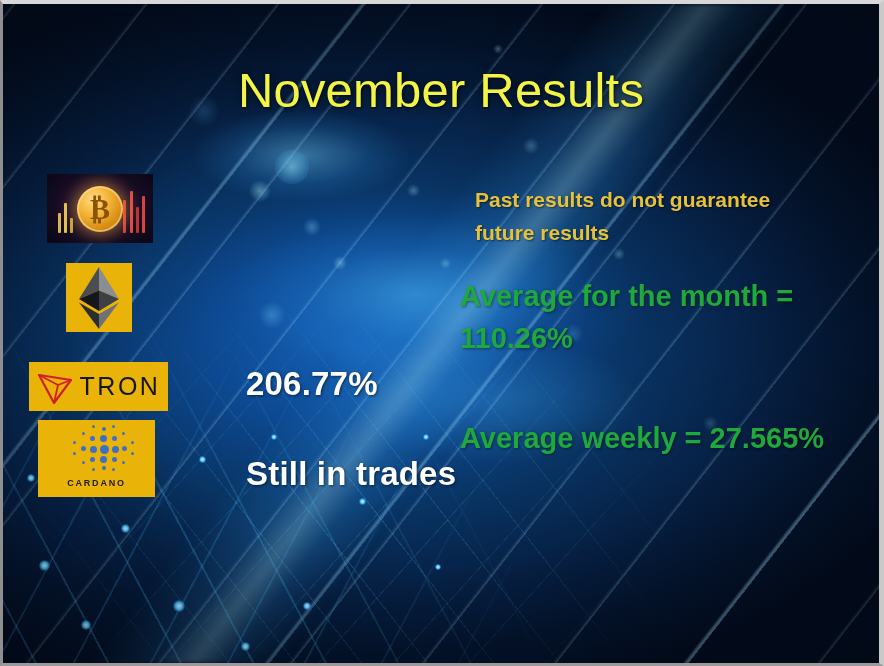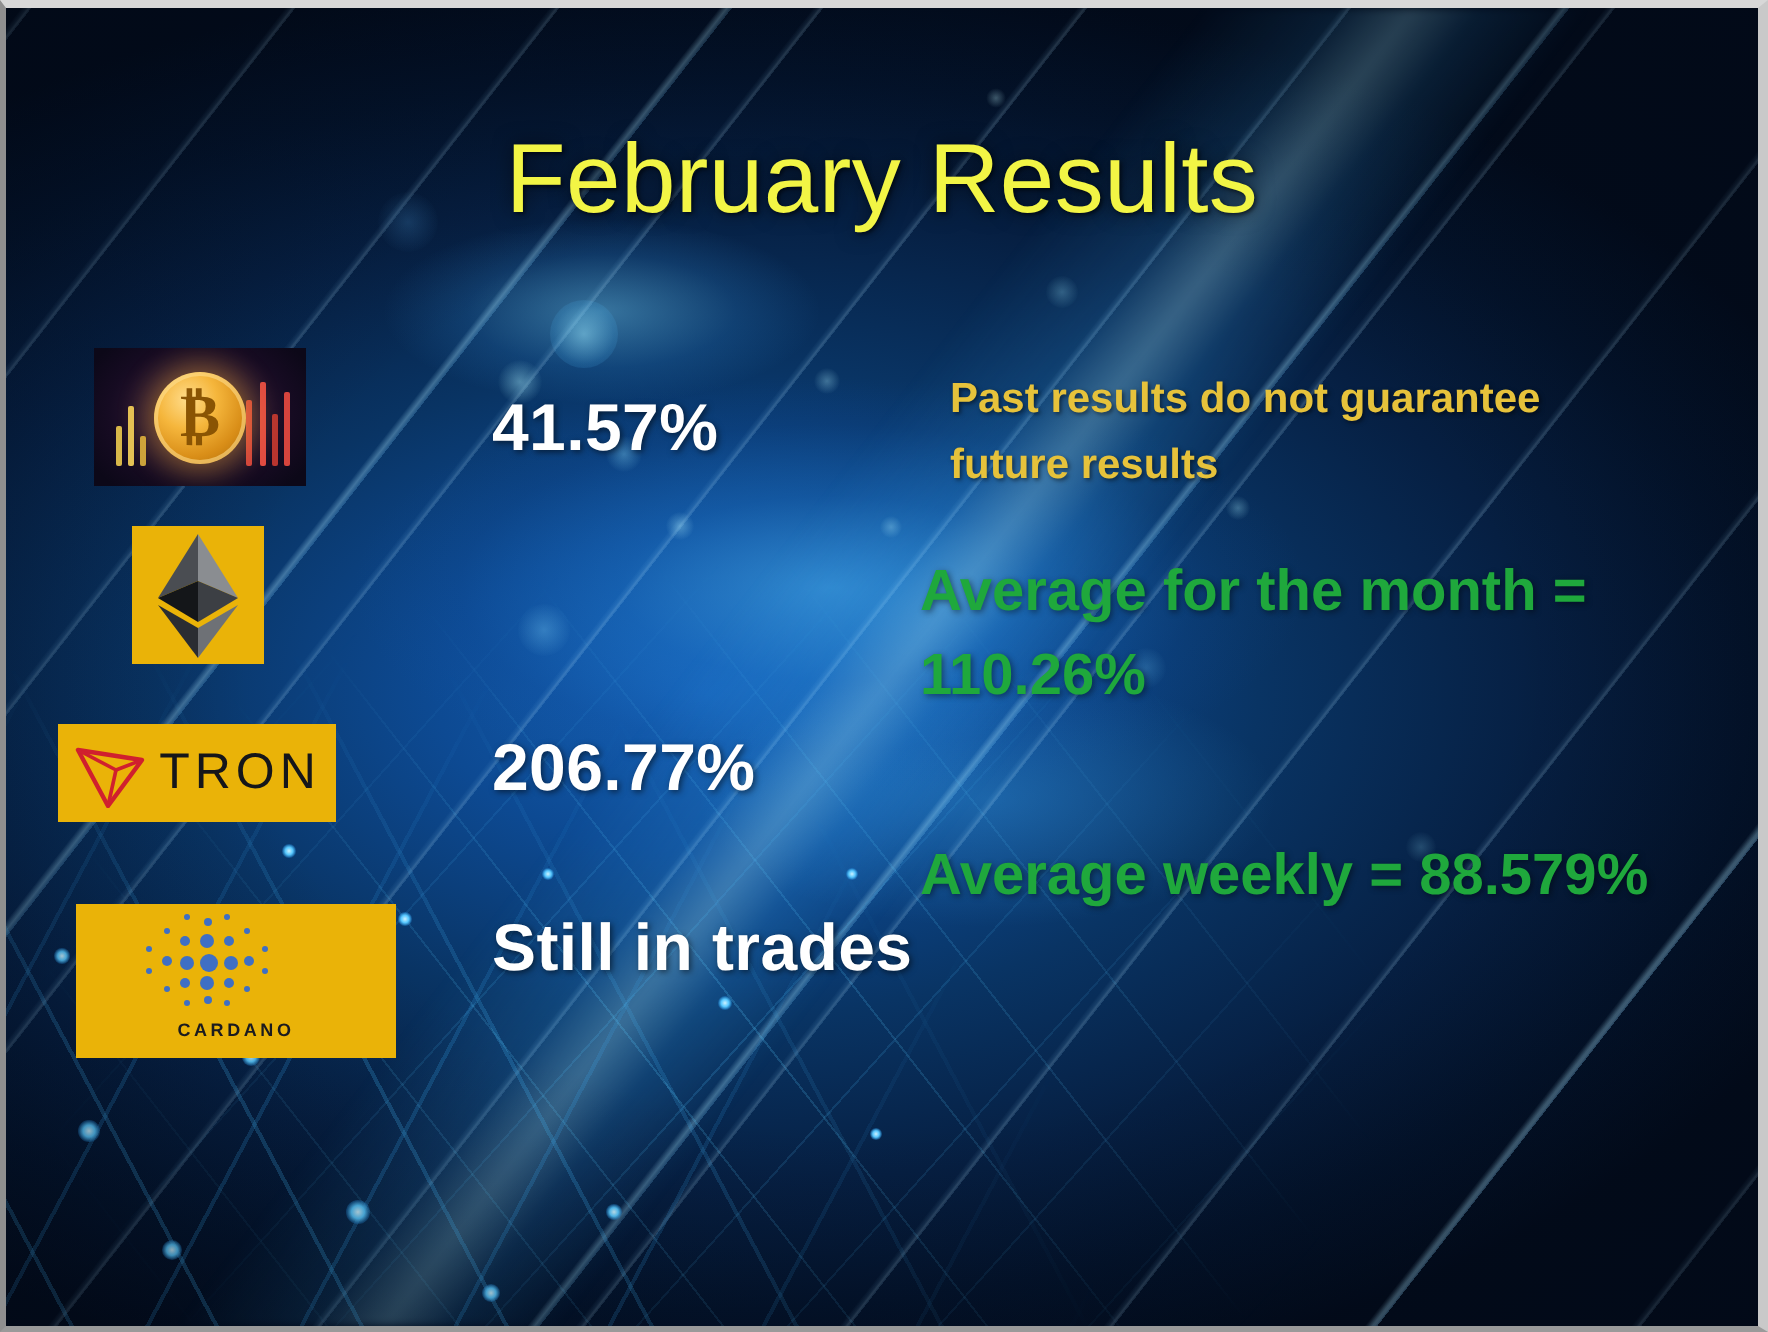--- a/index.html
+++ b/index.html
@@ -142,21 +142,21 @@
     background: #eab308;
     box-sizing: border-box;
     overflow: hidden;
   }
   #logo-bitcoin {
     left: 44px; top: 170px; width: 106px; height: 69px;
     background: radial-gradient(ellipse 60% 70% at 50% 48%, #4a2a10 0%, #2a1630 42%, #160b22 72%, #0c0818 100%);
   }
   #logo-ethereum { left: 63px; top: 259px; width: 66px; height: 69px; }
   #logo-tron     { left: 26px; top: 358px; width: 139px; height: 49px; }
-  #logo-cardano  { left: 35px; top: 448px; width: 160px; height: 77px; }
+  #logo-cardano  { left: 35px; top: 416px; width: 117px; height: 77px; }
 
   
   .btc-chart { position: absolute; inset: 0; }
   .btc-bar { position: absolute; bottom: 14%; width: 3px; border-radius: 1px; }
   .btc-coin {
     position: absolute;
     left: 50%; top: 50%;
     width: 46px; height: 46px;
     margin: -23px 0 0 -23px;
     border-radius: 50%;
@@ -298,21 +298,21 @@
     <div class="node" style="left:420px;top:430px;width:6px;height:6px"></div>
     <div class="node" style="left:268px;top:430px;width:6px;height:6px"></div>
     <div class="node" style="left:138px;top:418px;width:7px;height:7px"></div>
     <div class="node" style="left:432px;top:560px;width:6px;height:6px"></div>
   </div>
 
   <div class="bg-layer bg-vignette"></div>
 
   <div class="content">
 
-    <div id="title">February Results</div>
+    <div id="title">November Results</div>
 
     <div class="logo" id="logo-bitcoin">
       <div class="btc-chart">
         <div class="btc-bar" style="left:10%;height:30%;background:#d8b84a"></div>
         <div class="btc-bar" style="left:16%;height:44%;background:#e3c255"></div>
         <div class="btc-bar" style="left:22%;height:22%;background:#c9a23c"></div>
         <div class="btc-bar" style="left:72%;height:48%;background:#d0413c"></div>
         <div class="btc-bar" style="left:78%;height:62%;background:#e04a42"></div>
         <div class="btc-bar" style="left:84%;height:38%;background:#b8352f"></div>
         <div class="btc-bar" style="left:90%;height:54%;background:#d6443d"></div>
@@ -366,25 +366,24 @@
         <div class="ada-dot" style="left:35px;top:32px;width:3px;height:3px"></div>
         <div class="ada-dot" style="left:93px;top:32px;width:3px;height:3px"></div>
         <div class="ada-dot" style="left:54px;top:5px;width:3px;height:3px"></div>
         <div class="ada-dot" style="left:74px;top:5px;width:3px;height:3px"></div>
         <div class="ada-dot" style="left:54px;top:48px;width:3px;height:3px"></div>
         <div class="ada-dot" style="left:74px;top:48px;width:3px;height:3px"></div>
       </div>
       <div class="ada-word">CARDANO</div>
     </div>
 
-    <div class="pct" id="pct-0">41.57%</div>
     <div class="pct" id="pct-2">206.77%</div>
     <div class="pct" id="pct-3">Still in trades</div>
 
     <div id="disclaimer-top">Past results do not guarantee future results</div>
     <div class="avg" id="avg-month">Average for the month = 110.26%</div>
-    <div class="avg" id="avg-week">Average weekly = 88.579%</div>
+    <div class="avg" id="avg-week">Average weekly = 27.565%</div>
 
     <div id="note">
     </div>
 
   </div>
 </div>
 
 </body></html>

